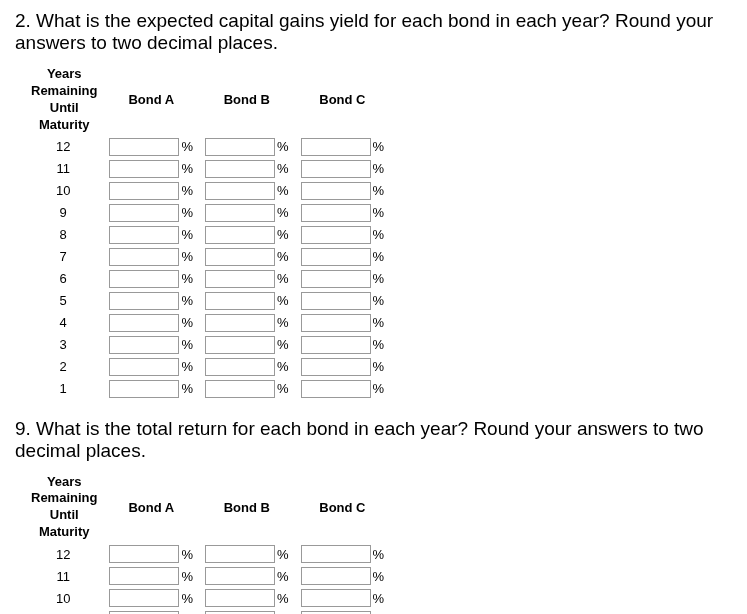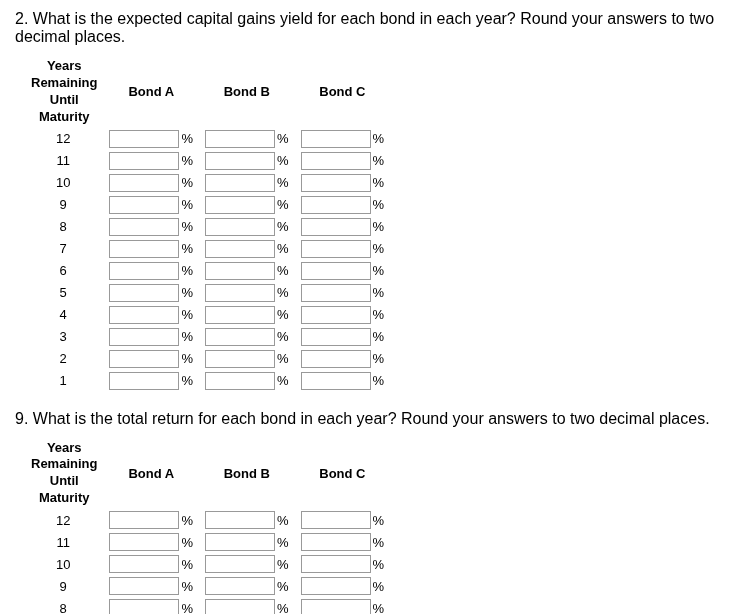--- a/index.html
+++ b/index.html
@@ -6,21 +6,21 @@
     body {
       font-family: Arial, sans-serif;
       font-size: 13px;
       background: #fff;
       color: #000;
       padding: 10px 15px;
       width: 747px;
     }
     .question-text {
       margin-bottom: 10px;
-      font-size: 16px;
+      font-size: 19px;
     }
     .table-container {
       margin-bottom: 18px;
     }
     table {
       border-collapse: collapse;
       margin-left: 10px;
     }
     th, td {
       padding: 2px 6px;

